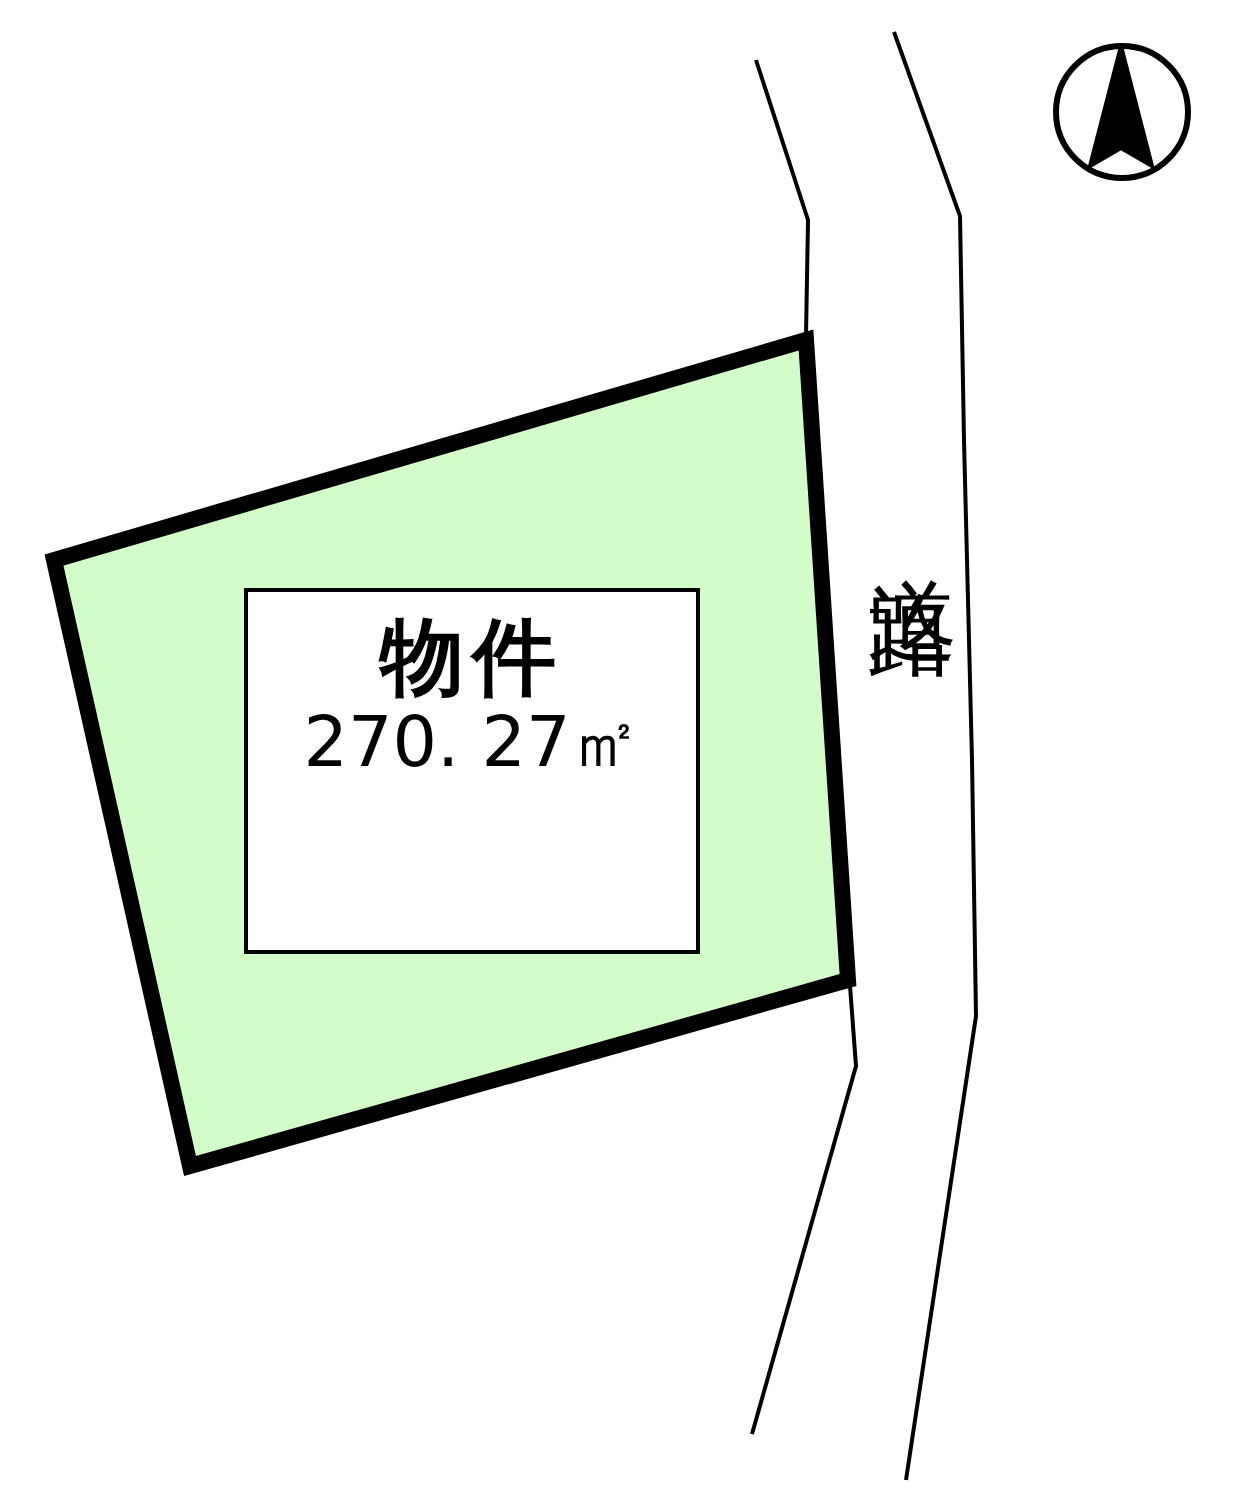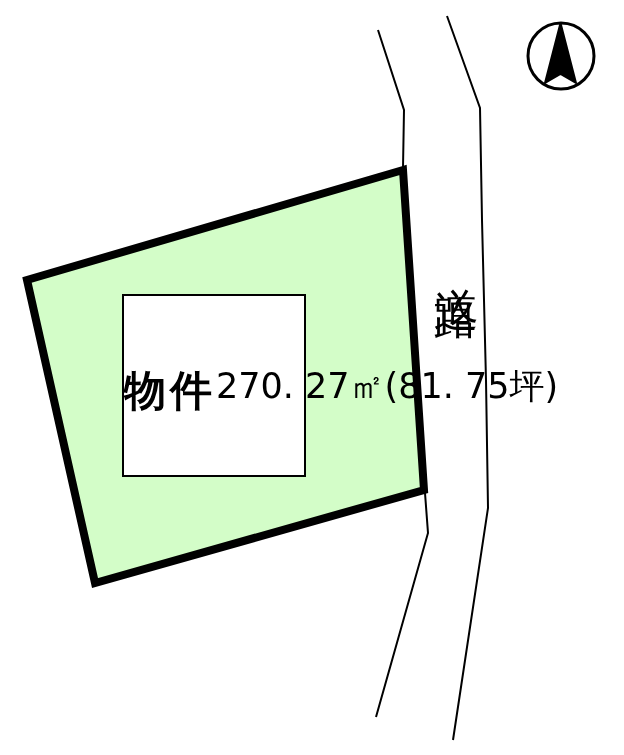--- a/index.html
+++ b/index.html
@@ -7,26 +7,26 @@
     position:relative;
     width:624px;height:755px;
     background:#ffffff;
     overflow:hidden;
     font-family:"Liberation Sans", sans-serif;
   }
   .drawing{position:absolute;left:0;top:0;}
   .parcel-label-box{
     position:absolute;
     left:122px;top:294px;
-    width:184px;height:183px;
+    width:228px;height:183px;
     box-sizing:border-box;
     background:#ffffff;
     border:2px solid #000000;
     display:flex;
-    flex-direction:row;
+    flex-direction:column;
     align-items:center;
     text-align:center;
     color:#000000;
   }
   .parcel-title{
     margin-top:10px;
     font-size:42px;
     font-weight:bold;
     letter-spacing:4px;
     line-height:46px;
@@ -68,18 +68,17 @@
 
     <g>
       <circle cx="561" cy="56" r="33" fill="#ffffff" stroke="#000000" stroke-width="3"></circle>
       <path d="M560.5,23 L576,83 L560.5,74 L545,83 Z" fill="#000000" stroke="#000000" stroke-width="2" stroke-linejoin="round"></path>
     </g>
   </svg>
 
   <div class="parcel-label-box">
     <div class="parcel-title">物件</div>
     <div class="parcel-area sqm">270. 27㎡</div>
-    <div class="parcel-area tsubo">(81. 75坪)</div>
   </div>
 
   <div class="road-label">道路</div>
 
 </div>
 
 </body></html>

